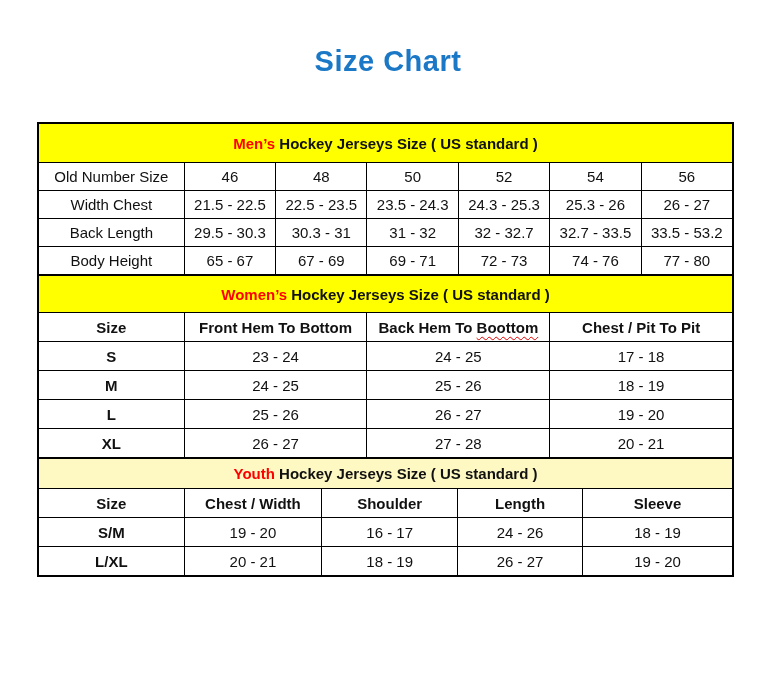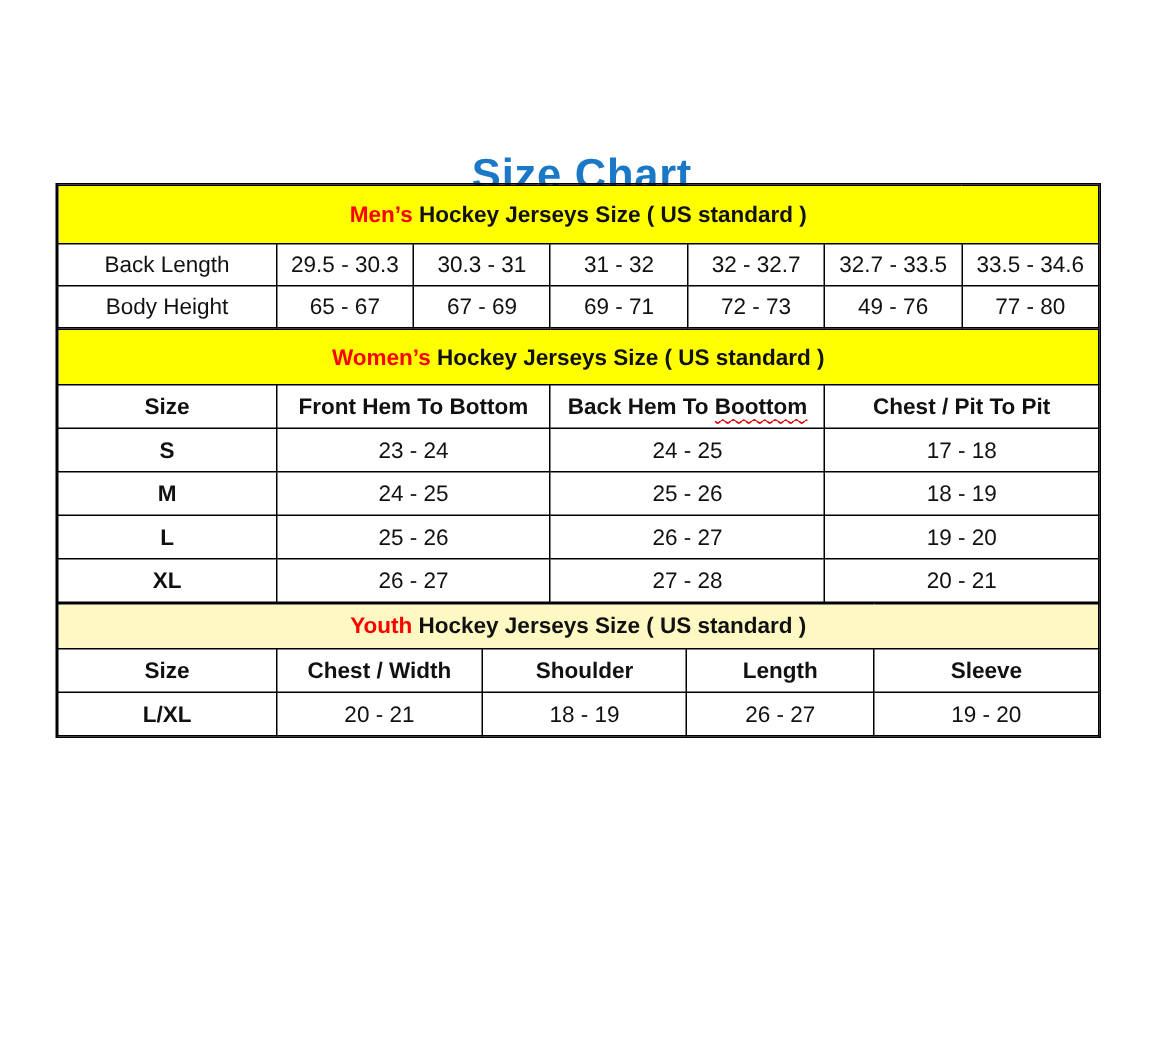--- a/index.html
+++ b/index.html
@@ -6,21 +6,21 @@
     margin: 0;
     padding: 0;
     width: 776px;
     height: 692px;
     background: #ffffff;
     overflow: hidden;
     font-family: "Liberation Sans", sans-serif;
   }
   .page-title {
     margin: 0;
-    padding-top: 96px;
+    padding-top: 40px;
     height: 42px;
     line-height: 42px;
     text-align: center;
     font-size: 29px;
     font-weight: bold;
     color: #1a78c6;
     letter-spacing: 0.5px;
   }
   .chart-wrap {
     position: absolute;
@@ -91,35 +91,53 @@
         <col>
         <col>
         <col>
         <col>
       </colgroup>
       <tbody>
         <tr>
           <td colspan="7" class="band" style="background: rgb(255, 255, 0);"><span class="band-prefix" style="color: rgb(255, 0, 0);">Men’s</span><span> Hockey Jerseys Size ( US standard )</span></td>
         </tr>
         <tr>
+          <td>Old Number Size</td>
+          <td>46</td>
+          <td>48</td>
+          <td>50</td>
+          <td>52</td>
+          <td>54</td>
+          <td>56</td>
+        </tr>
+        <tr>
+          <td>Width Chest</td>
+          <td>21.5 - 22.5</td>
+          <td>22.5 - 23.5</td>
+          <td>23.5 - 24.3</td>
+          <td>24.3 - 25.3</td>
+          <td>25.3 - 26</td>
+          <td>26 - 27</td>
+        </tr>
+        <tr>
           <td>Back Length</td>
           <td>29.5 - 30.3</td>
           <td>30.3 - 31</td>
           <td>31 - 32</td>
           <td>32 - 32.7</td>
           <td>32.7 - 33.5</td>
-          <td>33.5 - 34.6</td>
+          <td>33.5 - 53.2</td>
         </tr>
         <tr>
           <td>Body Height</td>
           <td>65 - 67</td>
           <td>67 - 69</td>
           <td>69 - 71</td>
           <td>72 - 73</td>
-          <td>49 - 76</td>
+          <td>74 - 76</td>
           <td>77 - 80</td>
         </tr>
       </tbody>
     </table>
     <table class="size-table women">
       <colgroup>
         <col>
         <col>
         <col>
         <col>
@@ -173,20 +191,27 @@
           <td colspan="5" class="band" style="background: #fef9c3;"><span class="band-prefix" style="color: rgb(255, 0, 0);">Youth</span><span> Hockey Jerseys Size ( US standard )</span></td>
         </tr>
         <tr>
           <th>Size</th>
           <th>Chest / Width</th>
           <th>Shoulder</th>
           <th>Length</th>
           <th>Sleeve</th>
         </tr>
         <tr>
+          <td>S/M</td>
+          <td>19 - 20</td>
+          <td>16 - 17</td>
+          <td>24 - 26</td>
+          <td>18 - 19</td>
+        </tr>
+        <tr>
           <td>L/XL</td>
           <td>20 - 21</td>
           <td>18 - 19</td>
           <td>26 - 27</td>
           <td>19 - 20</td>
         </tr>
       </tbody>
     </table>
   </div>
 

